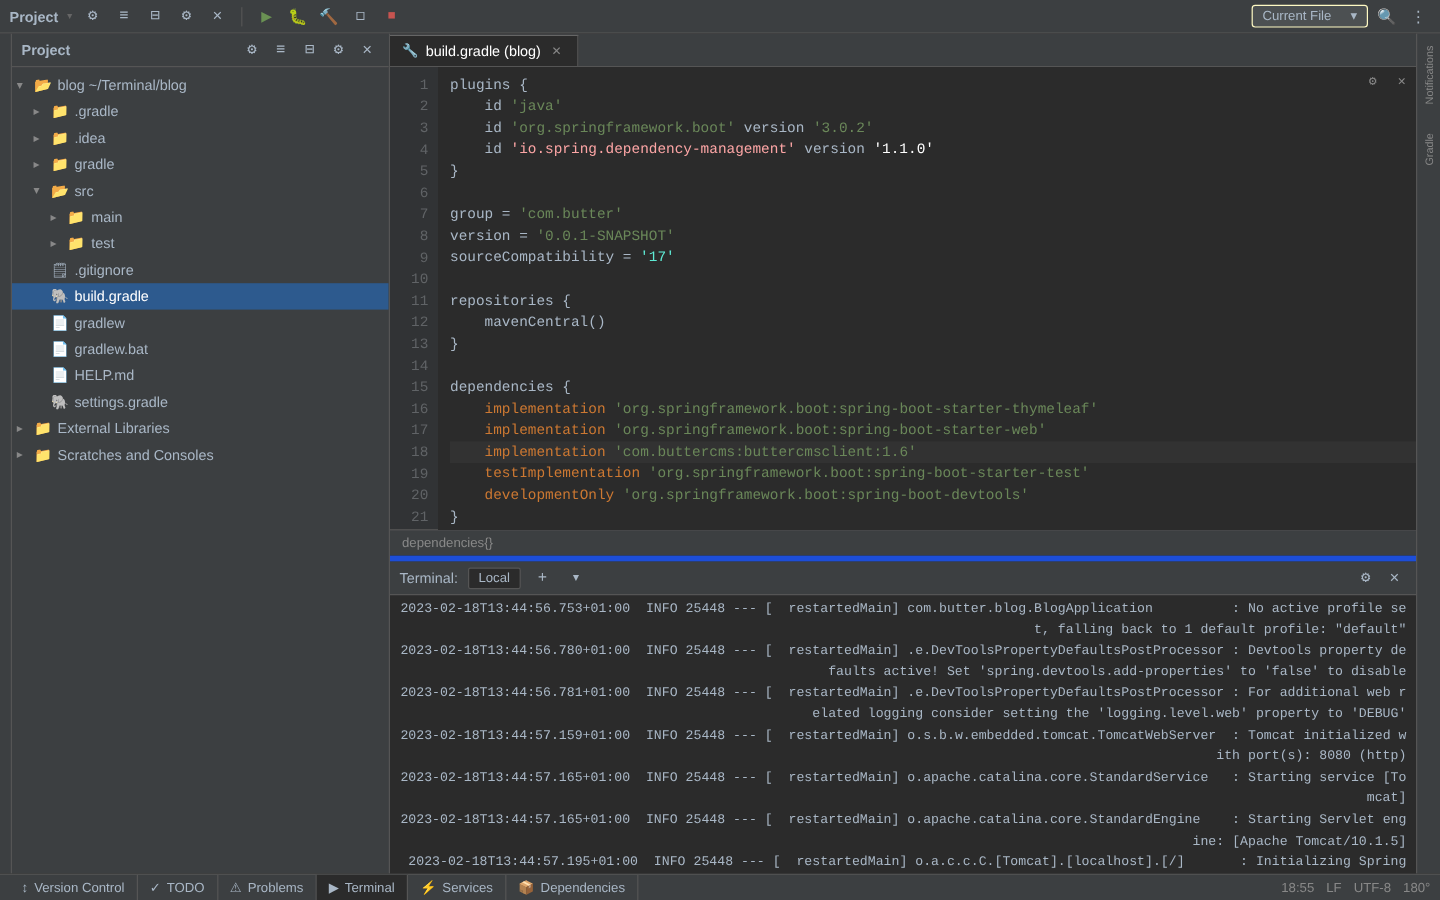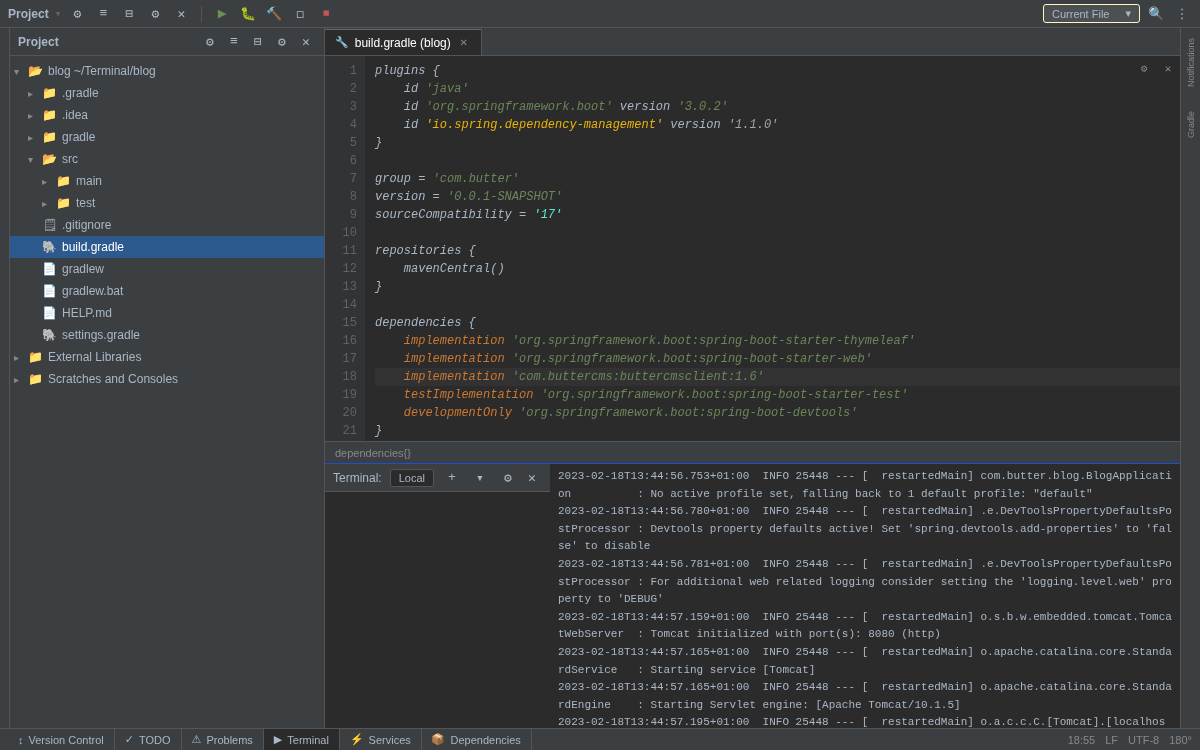--- a/index.html
+++ b/index.html
@@ -212,21 +212,20 @@
       overflow: auto;
       background: #2b2b2b;
       line-height: 18px;
     }
     .code-line {
       height: 18px;
       display: flex;
       align-items: flex-start;
       white-space: pre;
       position: relative;
-      font-style: italic;
     }
     .code-line.highlighted { background: #323232; }
 
     
     .editor-breadcrumb {
       height: 22px;
       background: #3c3f41;
       border-top: 1px solid #555;
       display: flex;
       align-items: center;
@@ -234,23 +233,25 @@
       font-family: 'Segoe UI', Arial, sans-serif;
       font-size: 11px;
       color: #888;
       flex-shrink: 0;
     }
 
     
     .terminal-panel {
       height: 265px;
       background: #2b2b2b;
-      border-top: 1px solid #1d4ed8;
-      display: flex;
-      flex-shrink: 0;
+      border-top: 5px solid #1d4ed8;
+      display: flex;
+      flex-direction: column;
+      flex-shrink: 0;
+      text-align: right;
     }
     .terminal-header {
       height: 28px;
       background: #3c3f41;
       border-bottom: 1px solid #555;
       display: flex;
       align-items: center;
       padding: 0 8px;
       gap: 8px;
       flex-shrink: 0;
@@ -547,21 +548,21 @@
           <div class="line-number">18</div>
           <div class="line-number">19</div>
           <div class="line-number">20</div>
           <div class="line-number">21</div>
           <div class="line-number">22</div>
         </div>
       <div class="code-content" id="code-content">
           <div class="code-line"><span>plugins {</span></div>
           <div class="code-line"><span><span style="color:#a9b7c6">    id </span><span style="color:#6a8759">'java'</span></span></div>
           <div class="code-line"><span><span style="color:#a9b7c6">    id </span><span style="color:#6a8759">'org.springframework.boot'</span><span style="color:#a9b7c6"> version </span><span style="color:#6a8759">'3.0.2'</span></span></div>
-          <div class="code-line"><span><span style="color:#a9b7c6">    id </span><span style="color:#eab308">'io.spring.dependency-management'</span><span style="color:#a9b7c6"> version </span><span style="color:#a3a3a3">'1.1.0'</span></span></div>
+          <div class="code-line"><span><span style="color:#a9b7c6">    id </span><span style="color:#fca5a5">'io.spring.dependency-management'</span><span style="color:#a9b7c6"> version </span><span style="color:#ffffff">'1.1.0'</span></span></div>
           <div class="code-line"><span>}</span></div>
           <div class="code-line"><span></span></div>
           <div class="code-line"><span><span style="color:#a9b7c6">group =</span><span style="color:#6a8759"> 'com.butter'</span></span></div>
           <div class="code-line"><span><span style="color:#a9b7c6">version =</span><span style="color:#6a8759"> '0.0.1-SNAPSHOT'</span></span></div>
           <div class="code-line"><span><span style="color:#a9b7c6">sourceCompatibility =</span><span style="color:#5eead4"> '17'</span></span></div>
           <div class="code-line"><span></span></div>
           <div class="code-line"><span>repositories {</span></div>
           <div class="code-line"><span><span style="color:#a9b7c6">    mavenCentral()</span></span></div>
           <div class="code-line"><span>}</span></div>
           <div class="code-line"><span></span></div>

